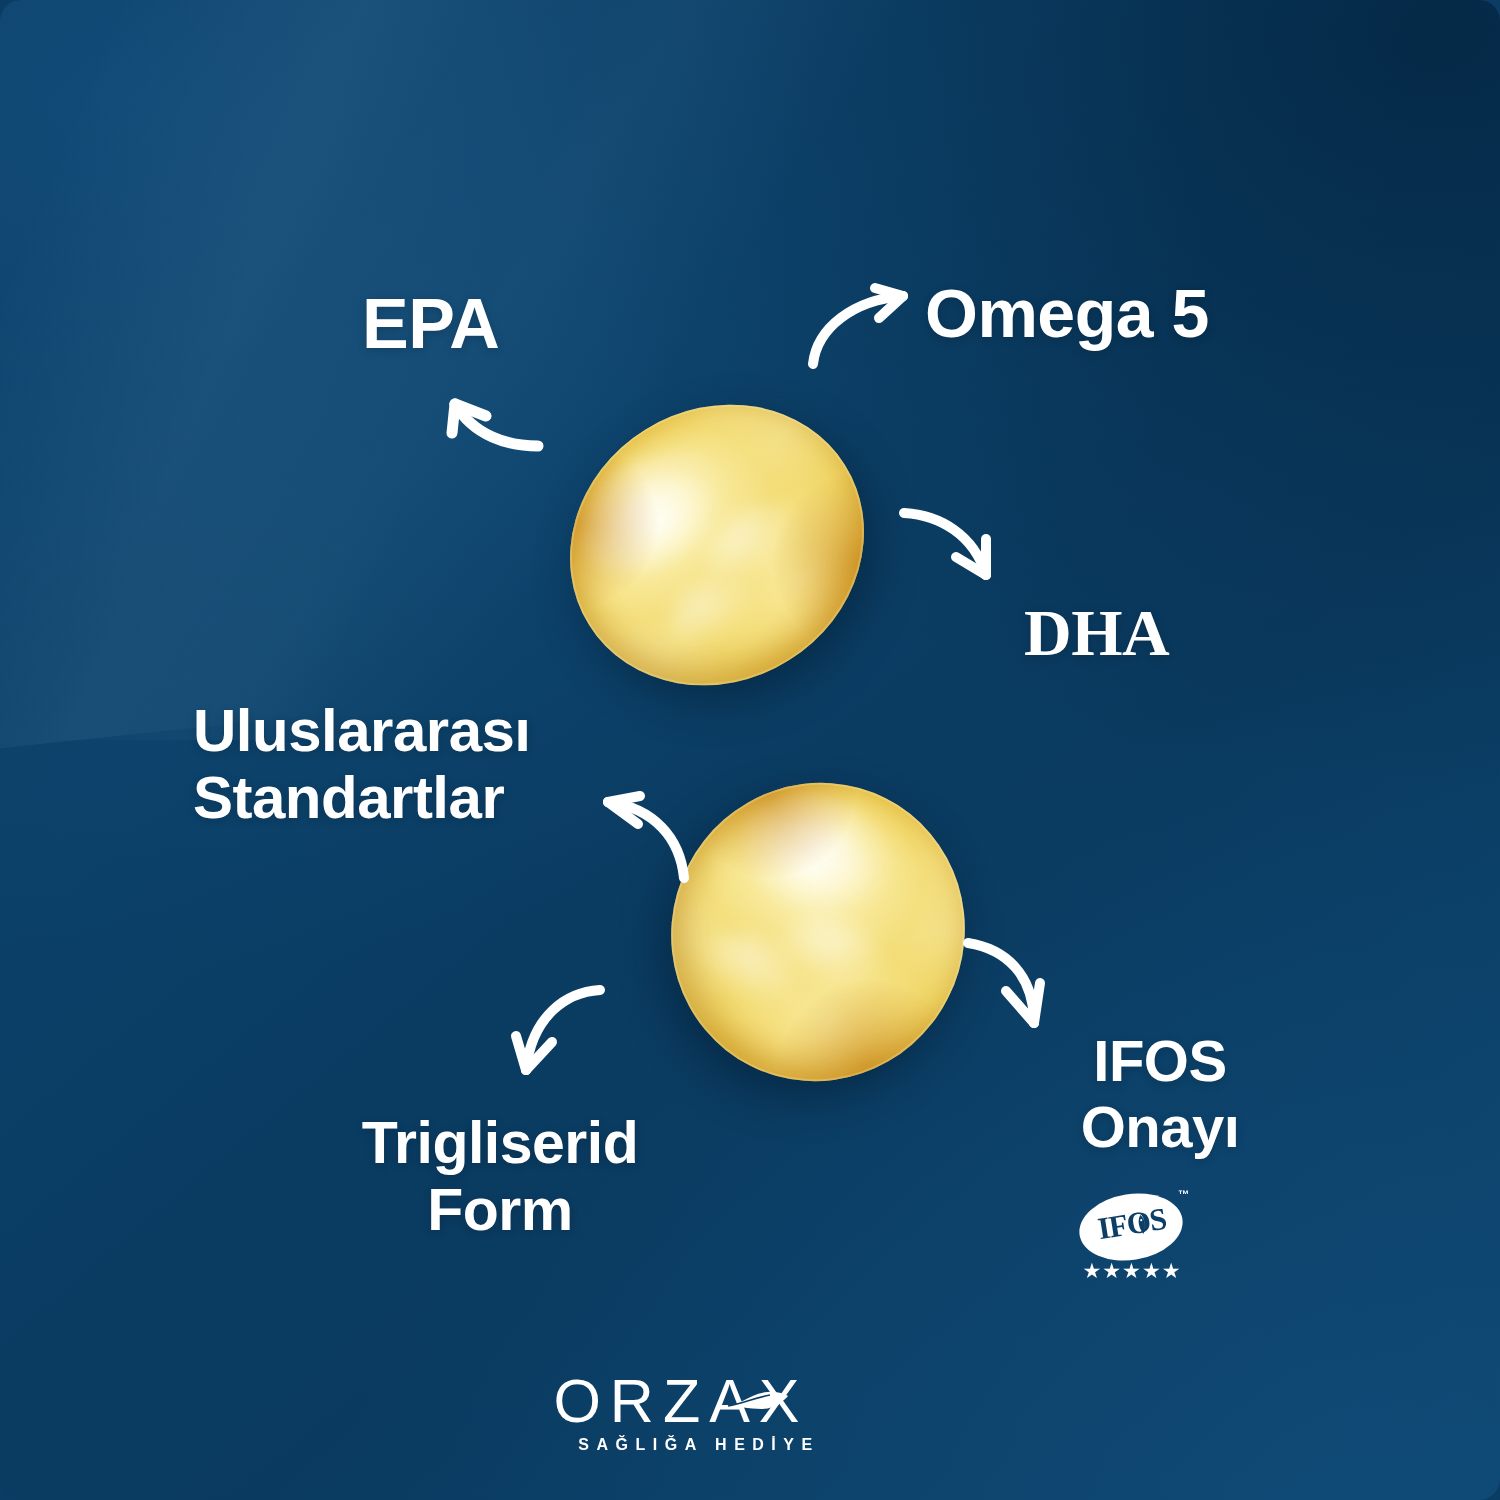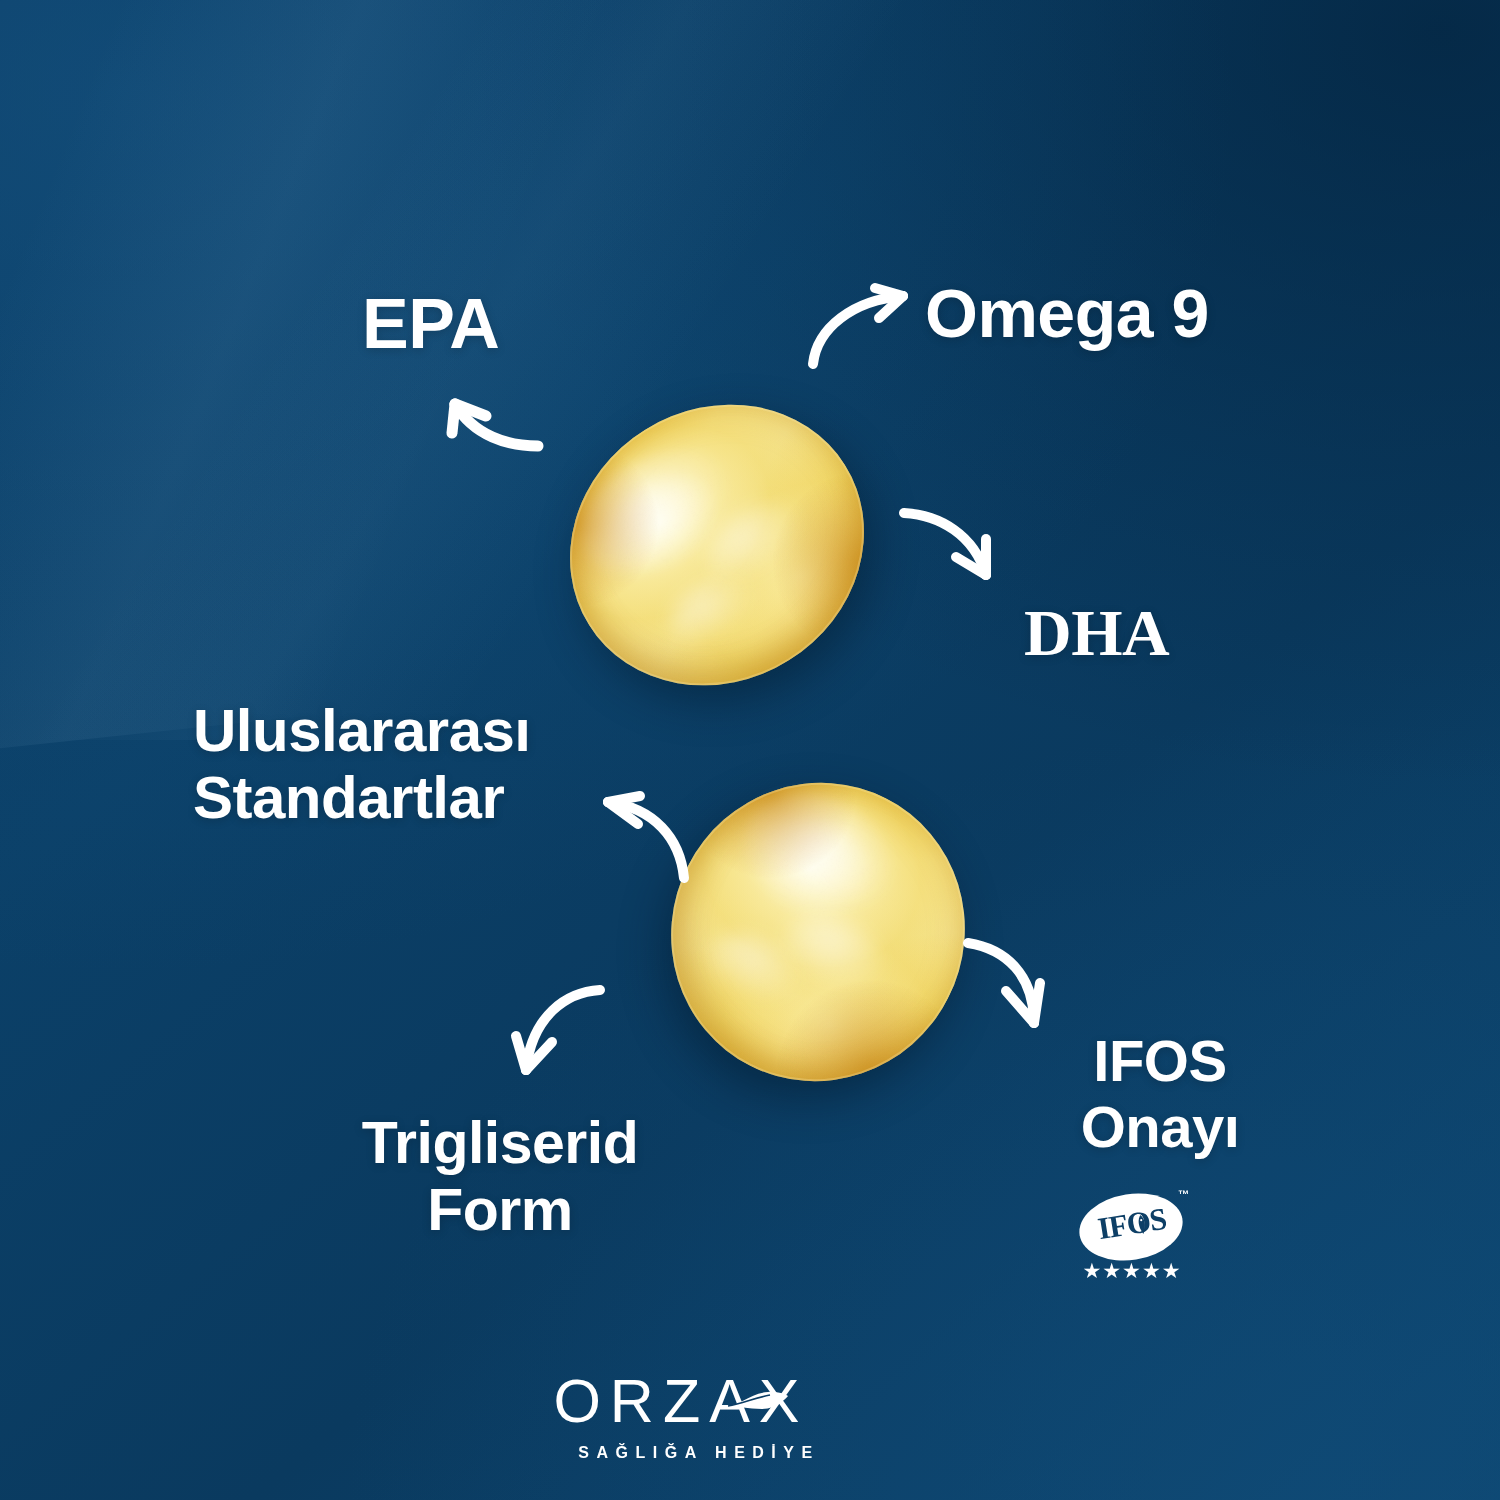--- a/index.html
+++ b/index.html
@@ -8,20 +8,21 @@
     font-family:"Liberation Sans", sans-serif;
     background:#0b3c63;
   }
   #stage{
     position:relative;width:1500px;height:1500px;overflow:hidden;
     background:
       radial-gradient(120% 95% at 8% 6%, rgba(23,86,133,0.55) 0%, rgba(23,86,133,0.22) 34%, rgba(0,0,0,0) 62%),
       radial-gradient(90% 70% at 96% 2%, rgba(3,35,62,0.75) 0%, rgba(3,35,62,0.25) 45%, rgba(0,0,0,0) 72%),
       radial-gradient(100% 80% at 88% 100%, rgba(18,78,124,0.50) 0%, rgba(0,0,0,0) 65%),
       linear-gradient(140deg,#0a3c64 0%,#0b4068 32%,#0a3a5f 62%,#0c4670 100%);
+    border-radius: 21px;
   }
   
   #sheen{
     position:absolute;left:-420px;top:-540px;width:1500px;height:1250px;
     background:linear-gradient(118deg, rgba(255,255,255,0.000) 38%, rgba(160,205,235,0.075) 50%, rgba(255,255,255,0.000) 62%);
     transform:rotate(-6deg);
     pointer-events:none;
   }
   #sheen2{
     position:absolute;left:-200px;top:-260px;width:1400px;height:1000px;
@@ -107,21 +108,21 @@
 
   
   #logo{position:absolute;left:0;top:1366px;width:1362px;text-align:center;}
   .logo-word{
     position:relative;display:inline-block;
     color:#ffffff;font-size:61px;letter-spacing:9px;font-weight:400;
     font-family:"Liberation Sans", sans-serif;
   }
   .logo-leaf{position:absolute;left:171px;top:21px;width:66px;height:28px;}
   .logo-tag{
-    margin-top:8px;color:#ffffff;font-size:16px;letter-spacing:7.5px;font-weight:700;padding-left:36px;
+    margin-top:0;color:#ffffff;font-size:16px;letter-spacing:7.5px;font-weight:700;padding-left:36px;
   }
 </style>
 </head>
 <body>
 
 <div id="stage">
 
   <div id="sheen"></div>
   <div id="sheen2"></div>
 
@@ -187,21 +188,21 @@
 
   <div class="arrow" style="left:962px;top:935px;">
     <svg width="120" height="105" viewBox="0 0 120 105">
       <path d="M6,8 C44,14 72,40 72,88" fill="none" stroke="#ffffff" stroke-width="10" stroke-linecap="round"></path>
       <path d="M72,88 L44,56" fill="none" stroke="#ffffff" stroke-width="10" stroke-linecap="round"></path>
       <path d="M72,88 L78,48" fill="none" stroke="#ffffff" stroke-width="10" stroke-linecap="round"></path>
     </svg>
   </div>
 
   <div class="lbl lbl-epa">EPA</div>
-  <div class="lbl lbl-omega">Omega 9</div>
+  <div class="lbl lbl-omega">Omega 5</div>
   <div class="lbl lbl-dha">DHA</div>
   <div class="lbl lbl-trig">Trigliserid
 Form</div>
   <div class="lbl lbl-ulus">Uluslararası
 Standartlar</div>
   <div class="lbl lbl-ifos">IFOS
 Onayı</div>
 
   <div id="ifos-badge">
     <div class="badge-ellipse"></div>

